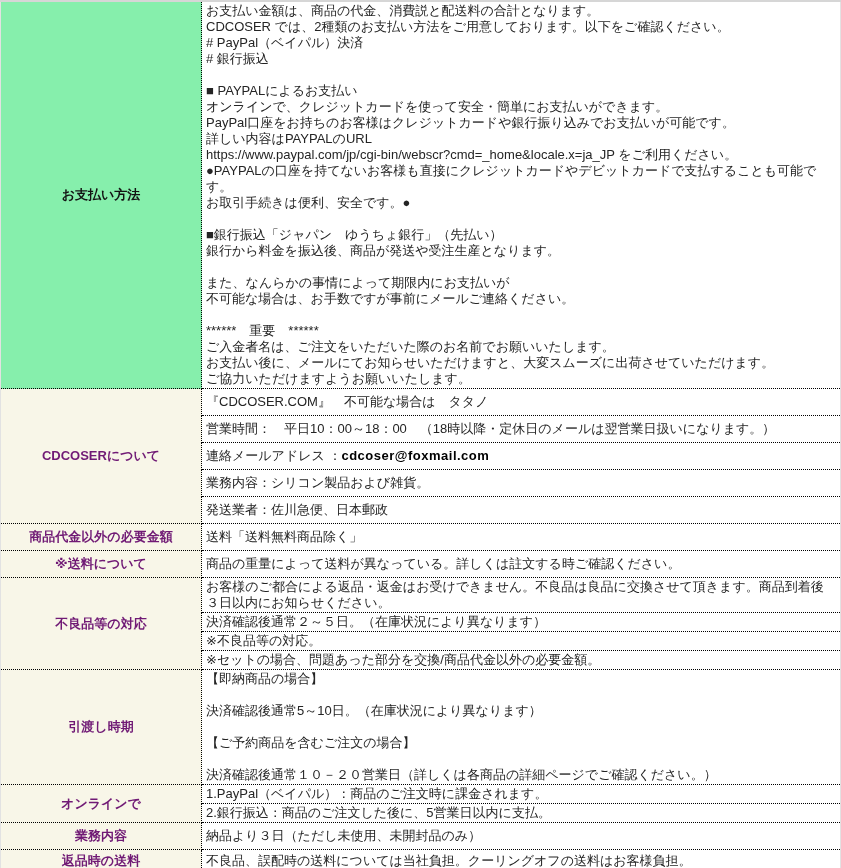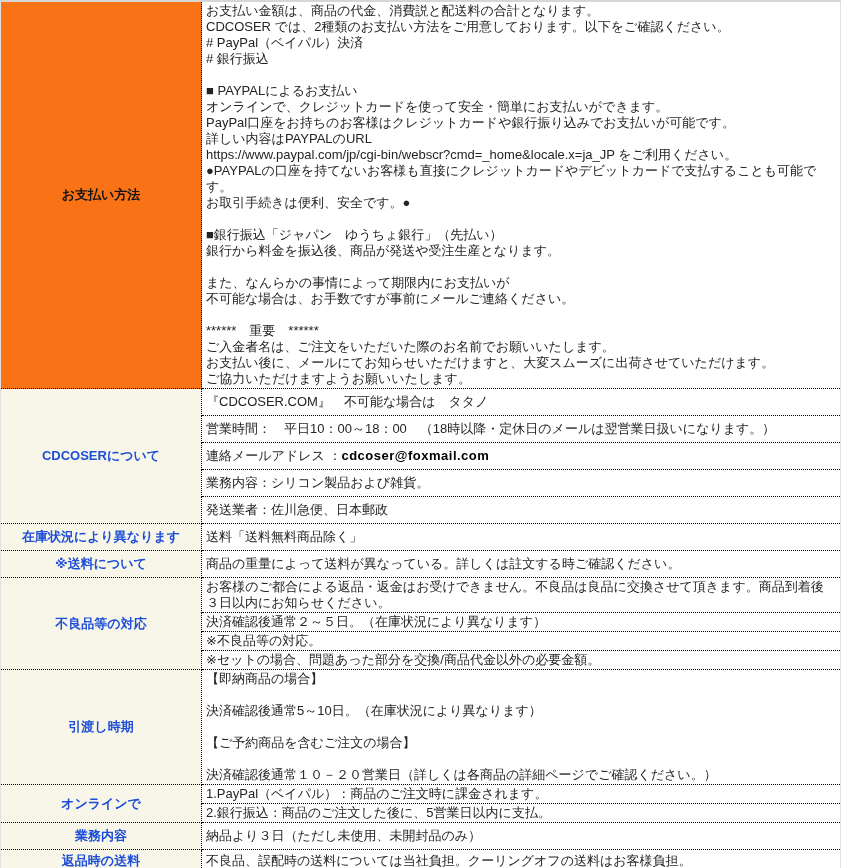--- a/index.html
+++ b/index.html
@@ -18,27 +18,27 @@
     border-bottom: 3px solid #3a3a3a;
   }
   table.guide th, table.guide td {
     border: 1px dotted #000;
   }
   table.guide th {
     width: 196px;
     background: #f8f6e8;
     font-weight: bold;
     font-size: 13px;
-    color: #1d4ed8;
+    color: #701a75;
     text-align: center;
     vertical-align: middle;
     padding: 2px;
   }
   table.guide th.first {
-    background: #f97316;
+    background: #86efac;
     color: #131313;
   }
   table.guide td {
     font-size: 13px;
     color: #242424;
     line-height: 16px;
     padding: 1px 4px;
     vertical-align: middle;
     overflow: hidden;
     margin-left: 44px;
@@ -108,21 +108,21 @@
     </td>
   </tr>
   <tr>
     <td class="h24">業務内容：シリコン製品および雑貨。</td>
   </tr>
   <tr>
     <td class="h24">発送業者：佐川急便、日本郵政</td>
   </tr>
 
   <tr>
-    <th>在庫状況により異なります</th>
+    <th>商品代金以外の必要金額</th>
     <td class="h24">送料「送料無料商品除く」</td>
   </tr>
 
   <tr>
     <th>※送料について</th>
     <td class="h24">商品の重量によって送料が異なっている。詳しくは註文する時ご確認ください。</td>
   </tr>
 
   <tr>
     <th rowspan="4">不良品等の対応</th>

